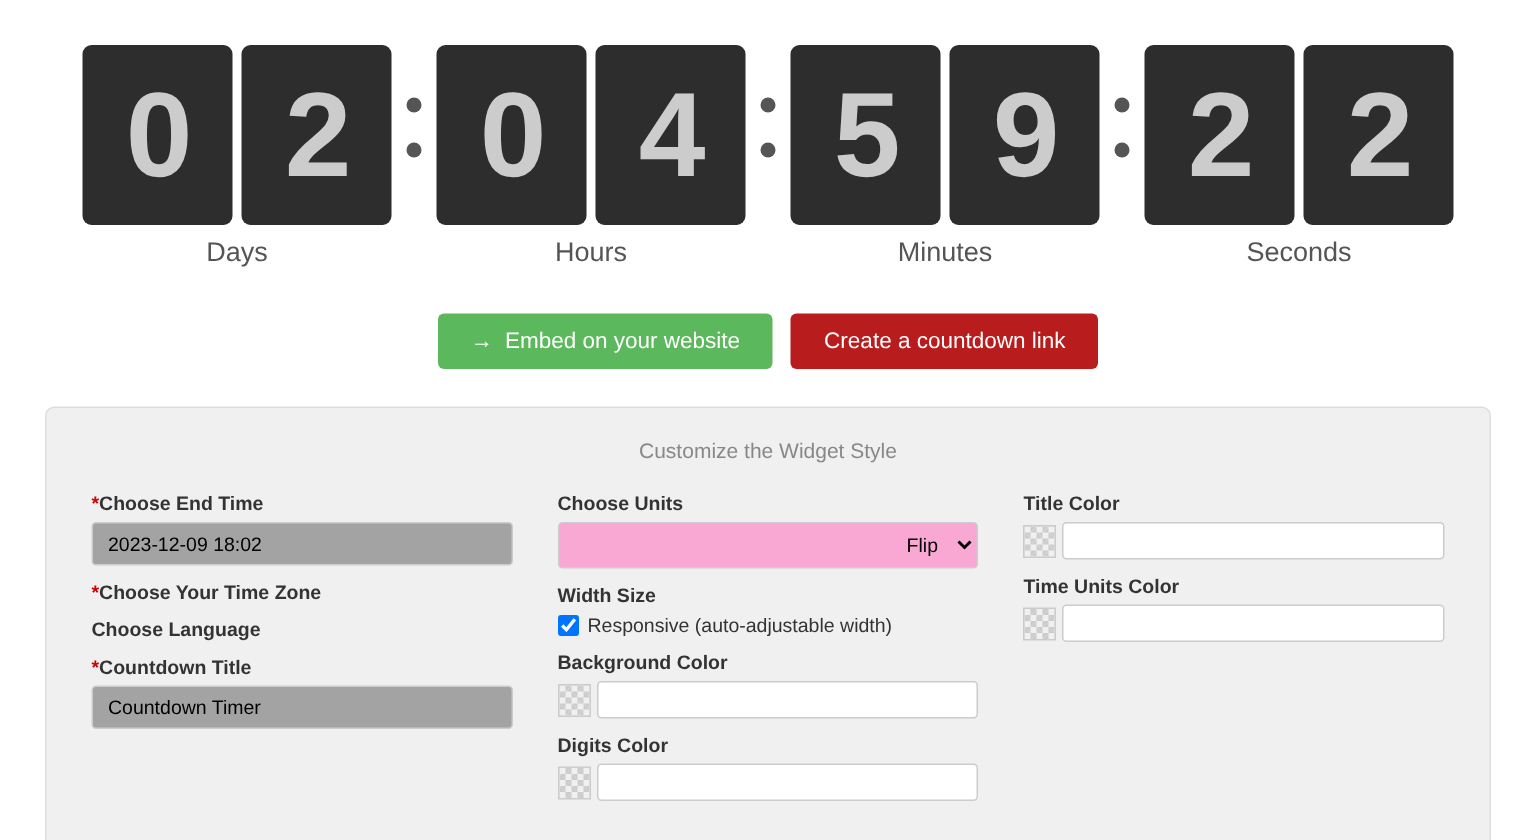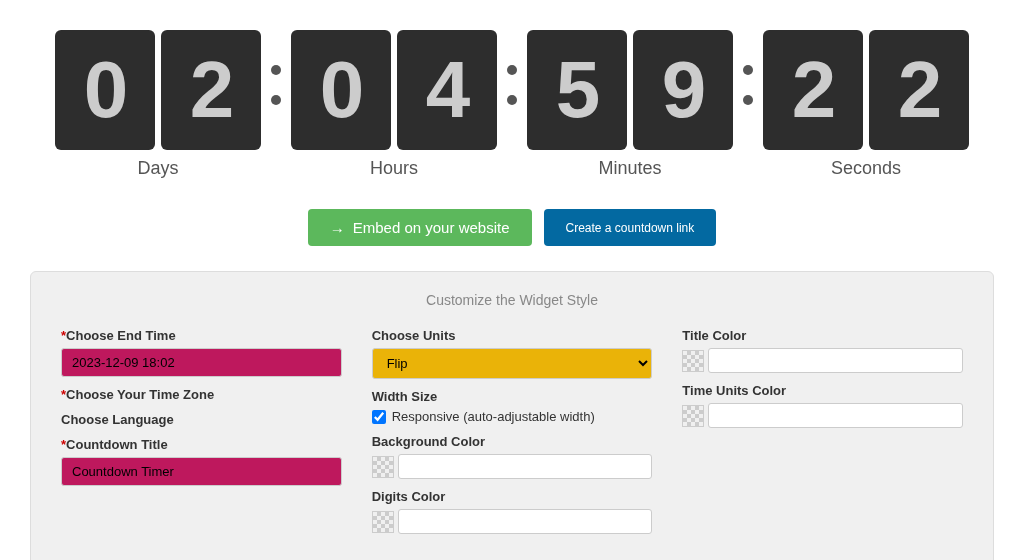--- a/index.html
+++ b/index.html
@@ -74,25 +74,25 @@
       border: none;
       padding: 10px 22px;
       font-size: 15px;
       border-radius: 4px;
       cursor: pointer;
       display: flex;
       align-items: center;
       gap: 8px;
     }
     .btn-countdown {
-      background: #0369a1;
+      background: #b91c1c;
       color: #fff;
       border: none;
       padding: 10px 22px;
-      font-size: 12px;
+      font-size: 15px;
       border-radius: 4px;
       cursor: pointer;
     }
 
     
     .customize-section {
       background: #f0f0f0;
       border: 1px solid #ddd;
       border-radius: 6px;
       margin: 0 30px;
@@ -121,29 +121,30 @@
     }
     .form-label .required {
       color: #c00;
     }
     .form-input {
       width: 100%;
       padding: 6px 10px;
       border: 1px solid #ccc;
       border-radius: 3px;
       font-size: 13px;
-      background: #be185d;
+      background: #a3a3a3;
     }
     .form-select {
       width: 100%;
       padding: 6px 10px;
       border: 1px solid #ccc;
       border-radius: 3px;
       font-size: 13px;
-      background: #eab308;
+      background: #f9a8d4;
+      text-align: right;
     }
     .color-input-wrap {
       display: flex;
       align-items: center;
       gap: 4px;
     }
     .color-checker {
       width: 22px;
       height: 22px;
       background-image: linear-gradient(45deg, #ccc 25%, transparent 25%),

